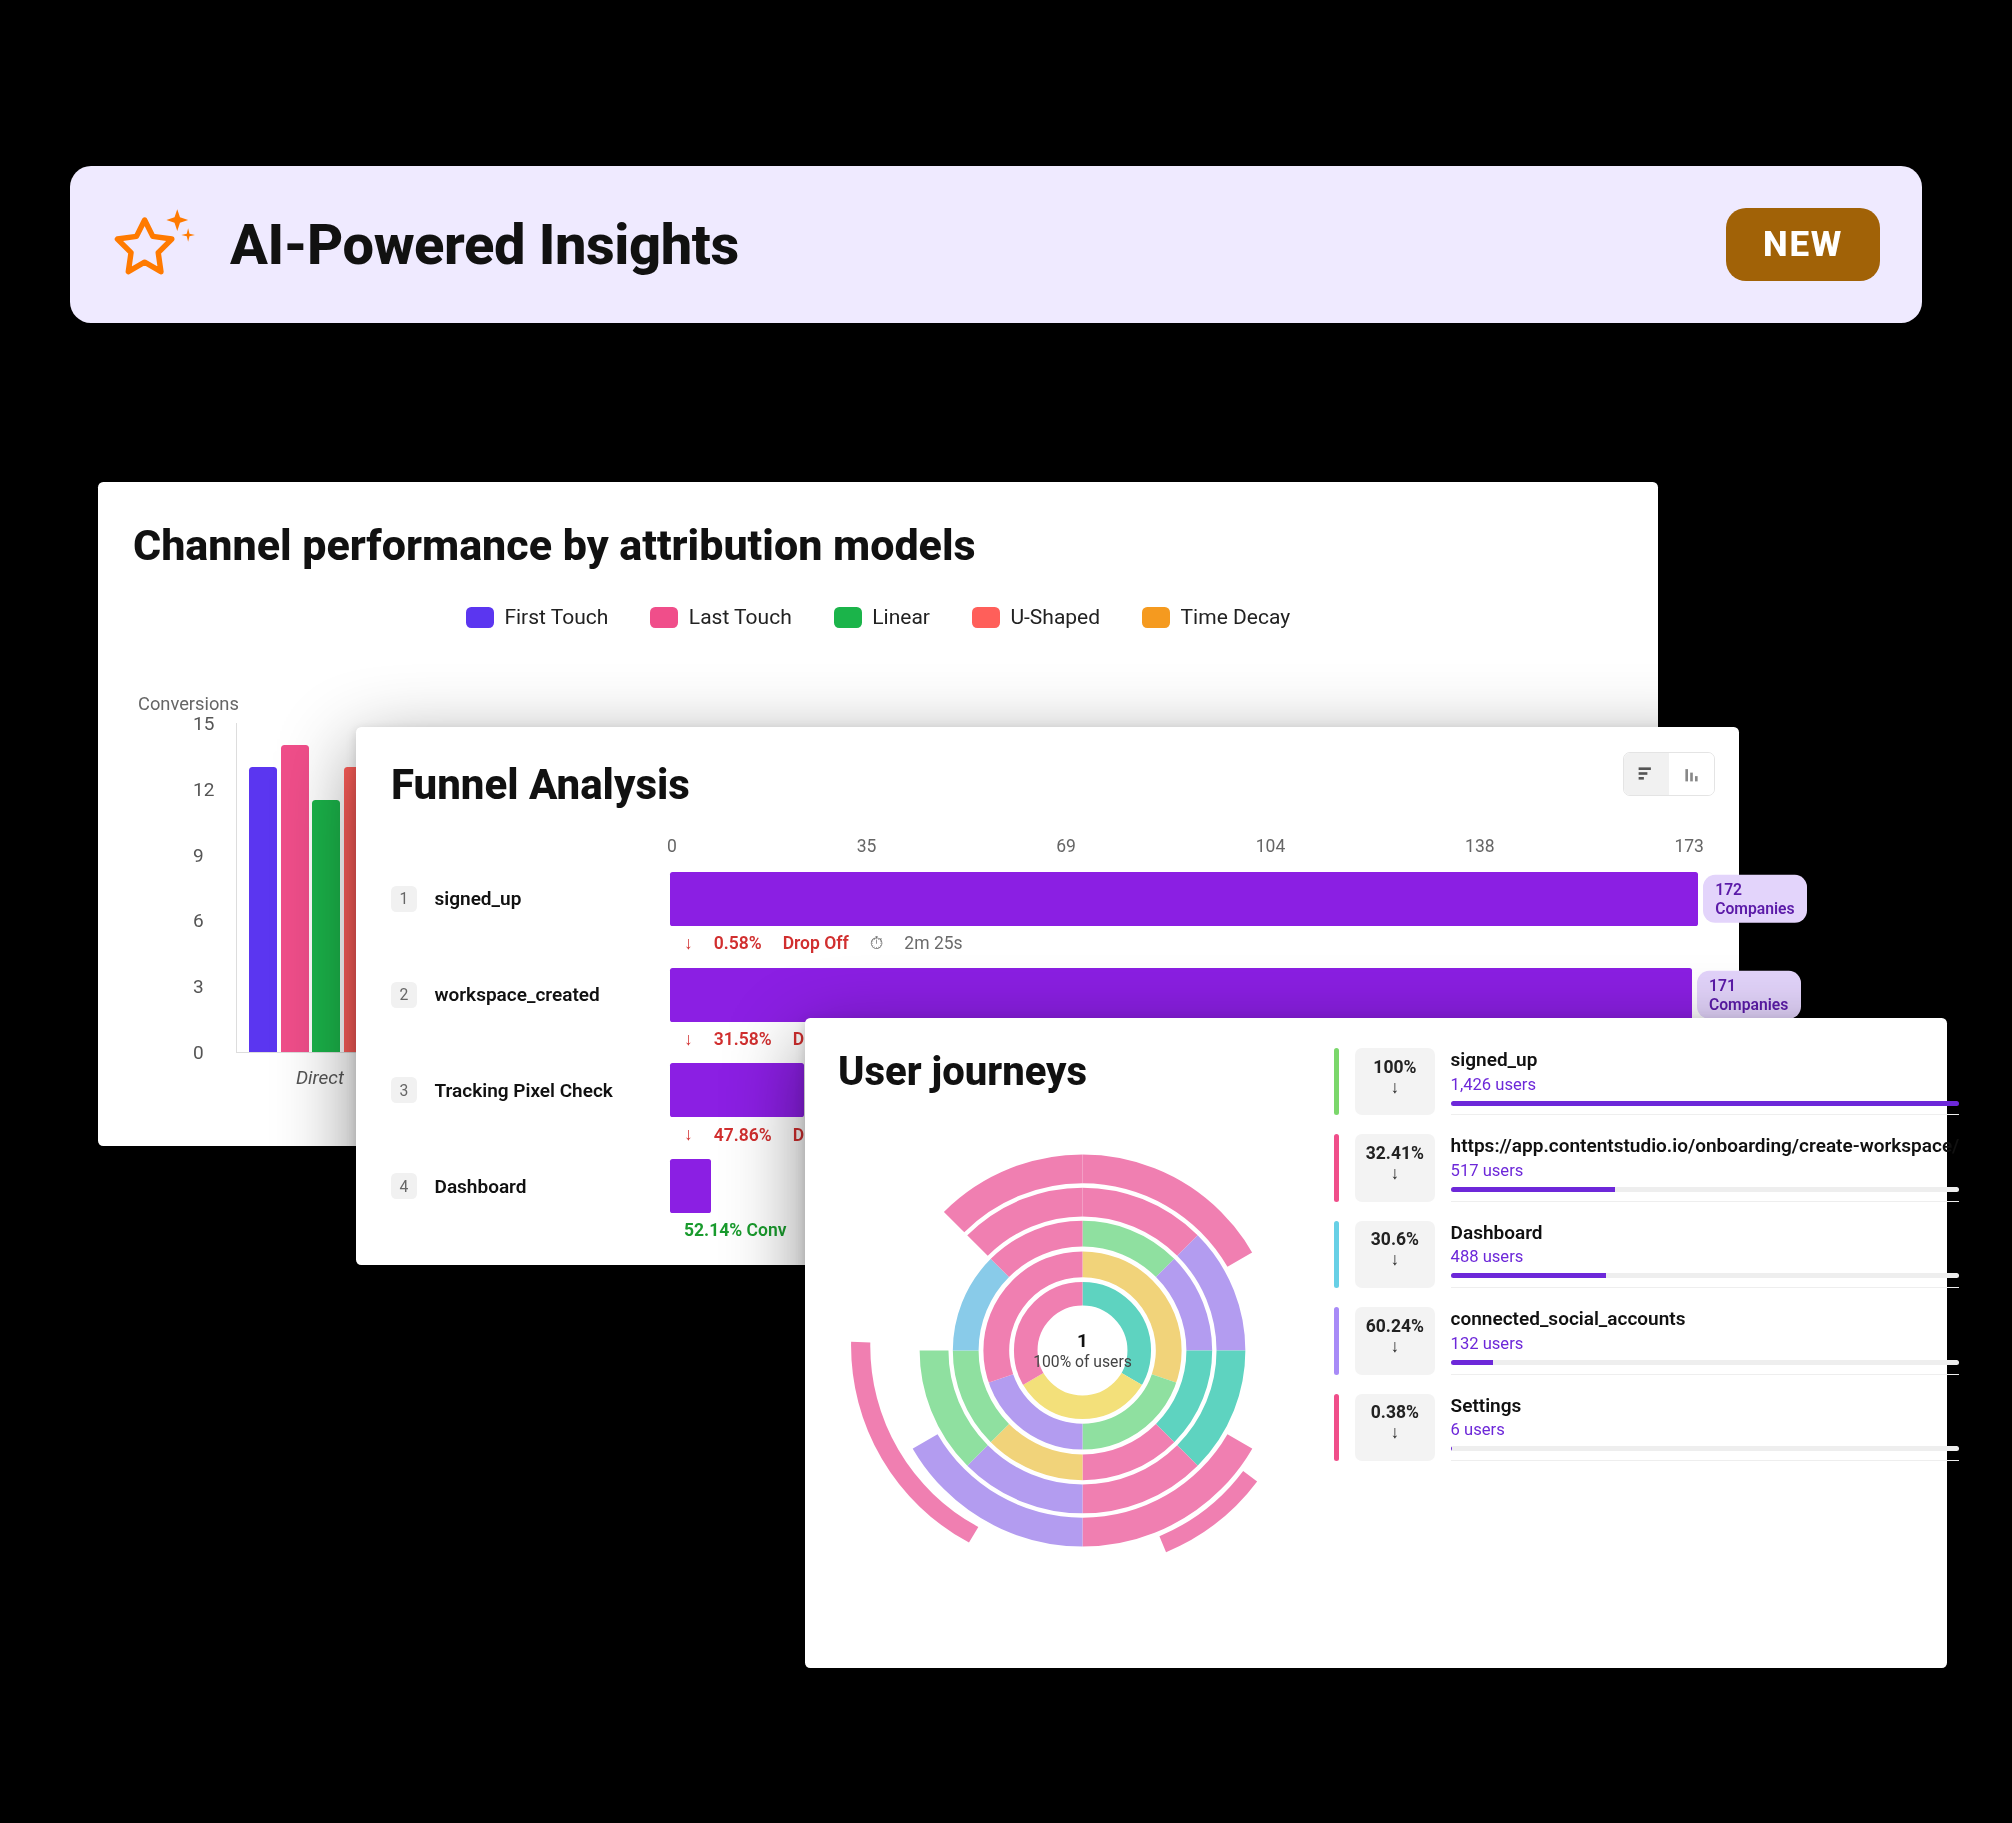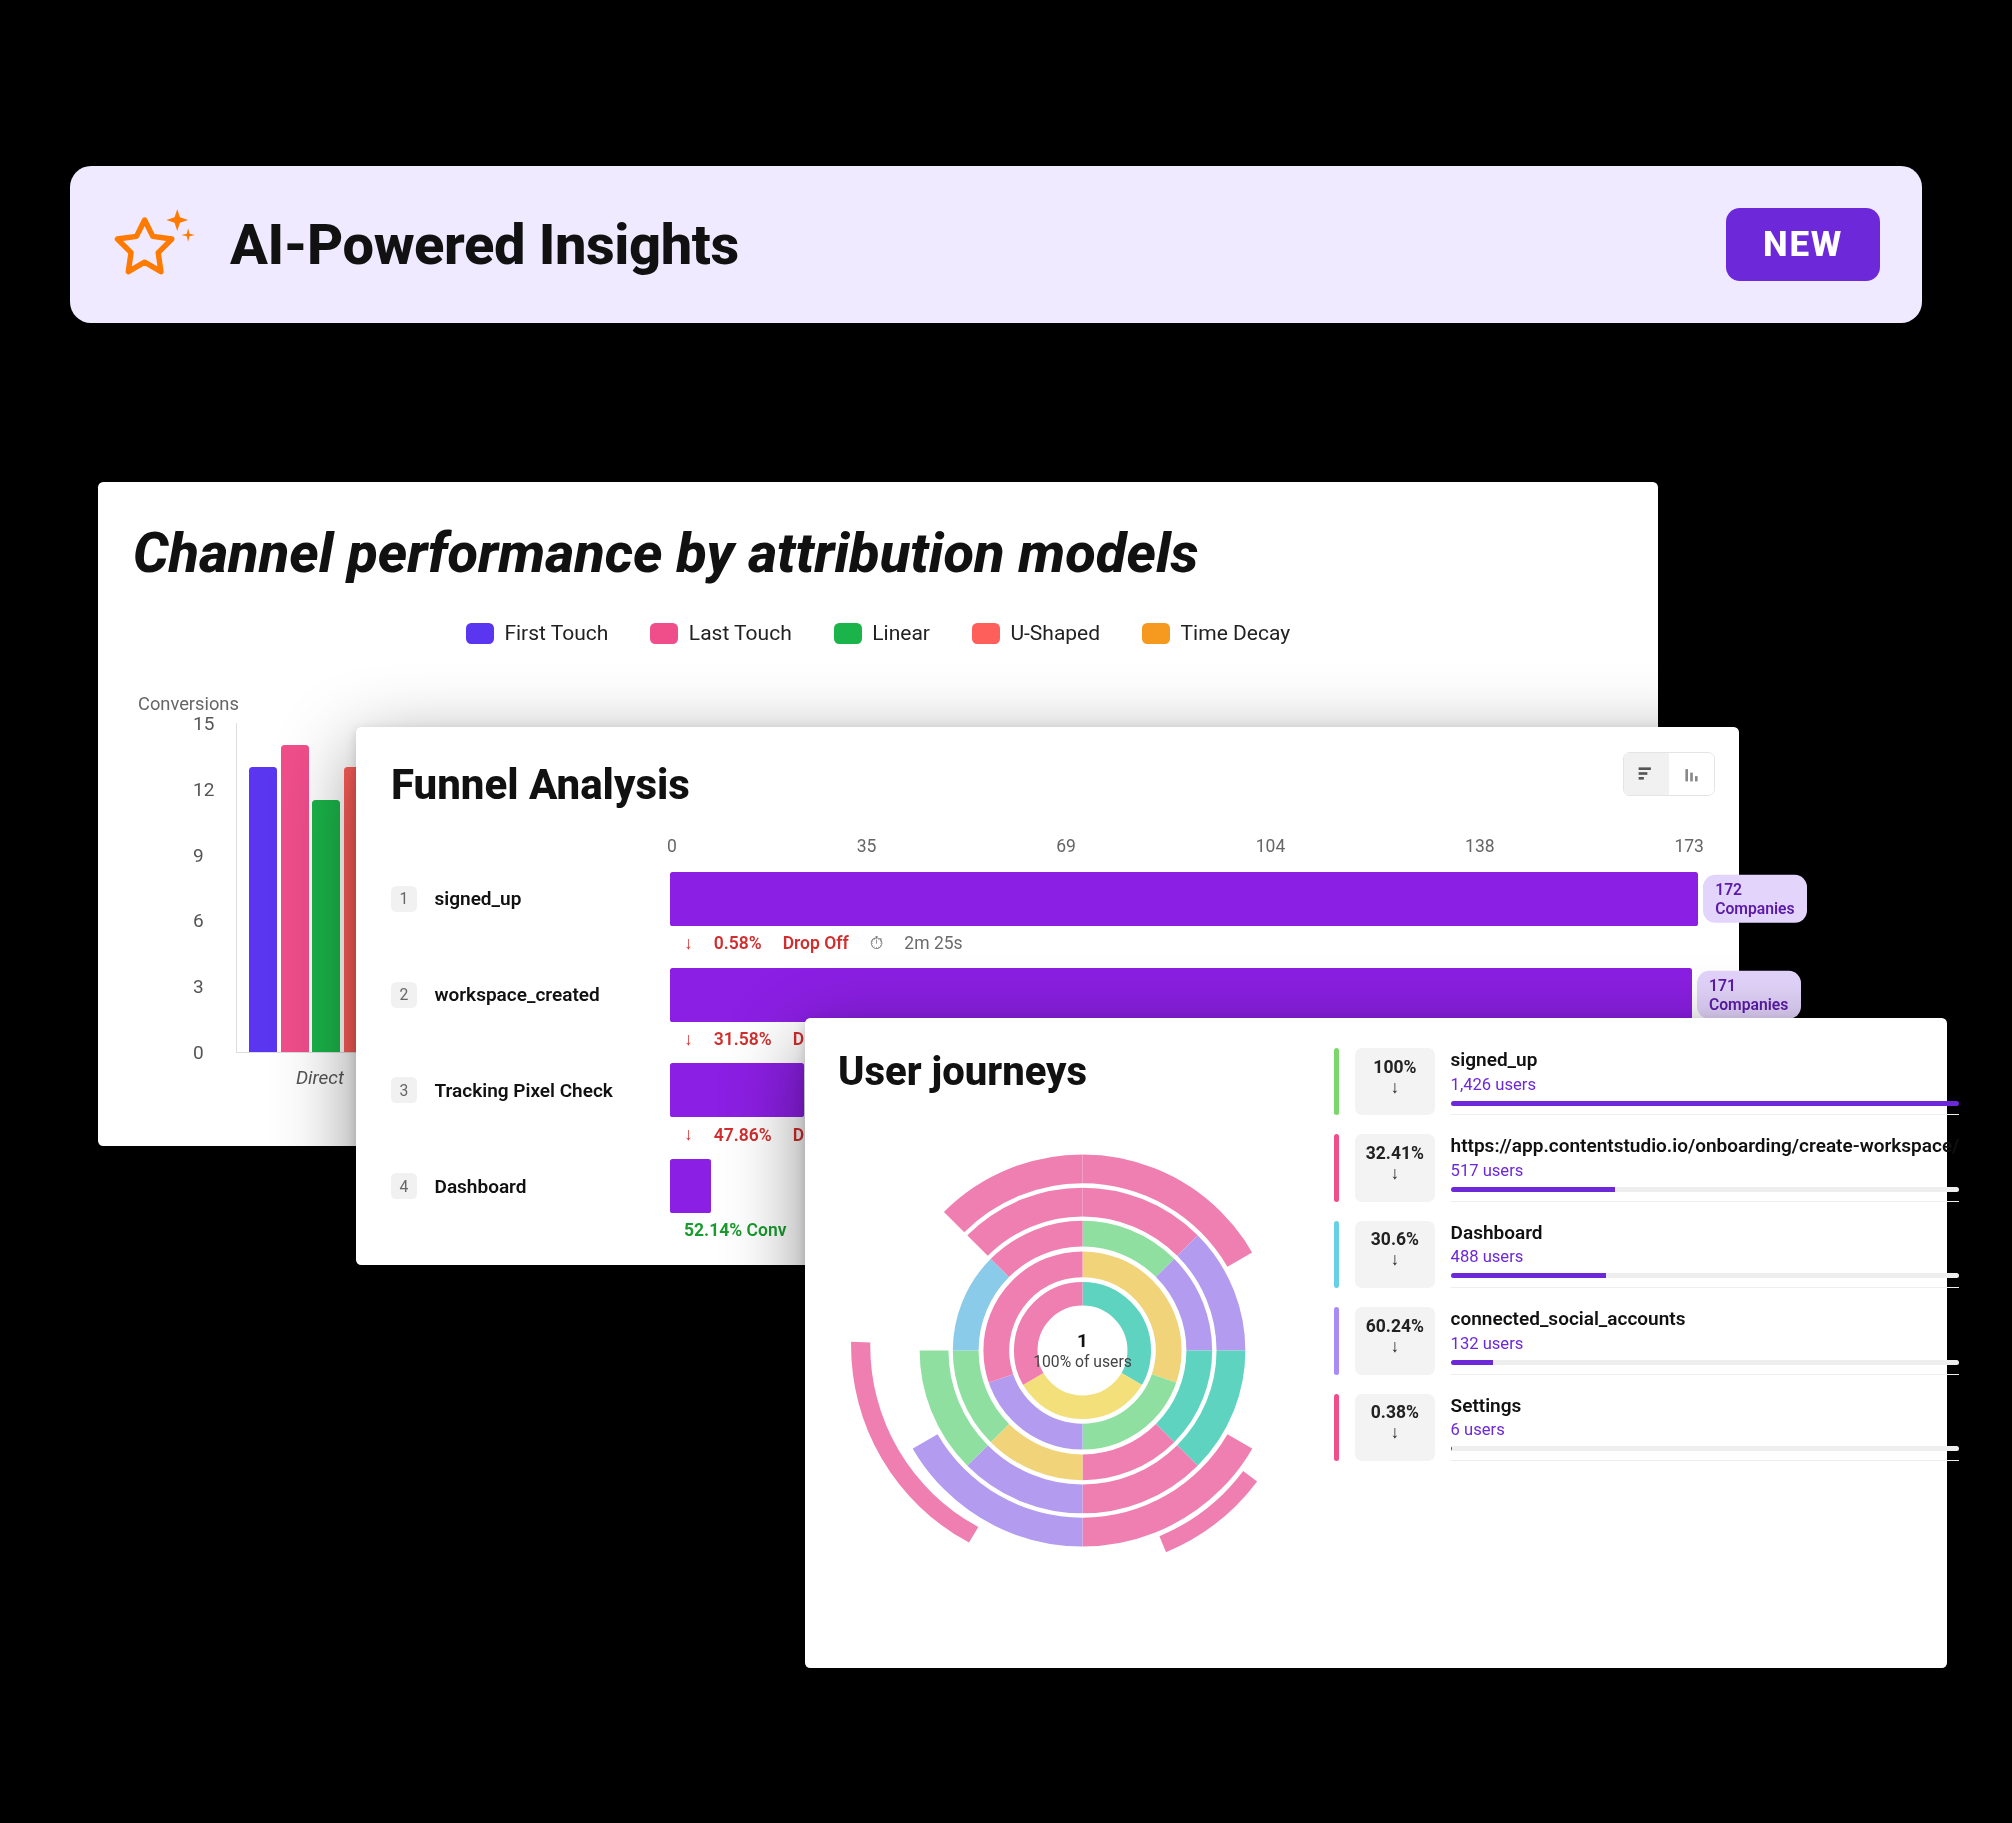--- a/index.html
+++ b/index.html
@@ -2,26 +2,26 @@
 <html style="font-size:14px"><head>
 <meta charset="utf-8">
 <style>
 * { box-sizing: border-box; margin: 0; padding: 0; }
 html, body { width: 2012px; height: 1824px; background: #000; font-family: -apple-system, BlinkMacSystemFont, "Segoe UI", Roboto, Helvetica, Arial, sans-serif; color: #111; }
 body { position: relative; overflow: hidden; }
 
 .banner { position: absolute; left: 70px; top: 166px; width: 1852px; height: 157px; background: #EFEAFF; border-radius: 21px; display: flex; align-items: center; padding: 0 42px; box-shadow: 0 7px 24.5px rgba(0,0,0,0.12); }
 .banner .spark { width: 87px; height: 87px; margin-right: 31px; color: #FF7A00; }
 .banner .title { font-size: 56px; font-weight: 800; color: #111; letter-spacing: -0.4px; }
-.badge-new { margin-left: auto; background: #6d28d9; color: #fff; font-weight: 800; font-size: 35px; padding: 15.7px 37px; border-radius: 14px; letter-spacing: 1.7px; text-align: center; }
+.badge-new { margin-left: auto; background: #a16207; color: #fff; font-weight: 800; font-size: 35px; padding: 15.7px 37px; border-radius: 20px; letter-spacing: 1.7px; text-align: center; }
 
 .card { position: absolute; background: #fff; border-radius: 5.2px; box-shadow: 0 24.5px 79px rgba(0,0,0,0.45), 0 3.5px 10.5px rgba(0,0,0,0.15); }
 
 .card-channel { left: 98px; top: 482px; width: 1560px; height: 664px; padding: 38px 35px 24.5px; z-index: 1; }
-.card-channel .c-title { font-size: 56px; font-weight: 800; font-style: italic; }
+.card-channel .c-title { font-size: 43px; font-weight: 800; }
 .legend { display: flex; gap: 42px; justify-content: center; margin-top: 35px; font-size: 21px; color: #222; }
 .legend .item { display: flex; align-items: center; gap: 10.5px; }
 .legend .sw { width: 28px; height: 21px; border-radius: 5.2px; }
 .yaxis-label { position: absolute; left: 40px; top: 211px; font-size: 18.3px; color: #666; }
 .chart-area { position: absolute; left: 138px; top: 241px; width: 271px; height: 330px; border-left: 0.9px solid #ddd; border-bottom: 0.9px solid #ddd; }
 .ytick { position: absolute; left: -44px; font-size: 19px; color: #555; transform: translateY(-50%); }
 .xtick { position: absolute; bottom: -37px; font-size: 19px; color: #555; font-style: italic; transform: translateX(-50%); }
 .bars { position: absolute; left: 12.2px; bottom: 0; display: flex; gap: 3.5px; align-items: flex-end; height: 100%; }
 .bars div { width: 28px; border-radius: 3.5px 3.5px 0 0; }
 

